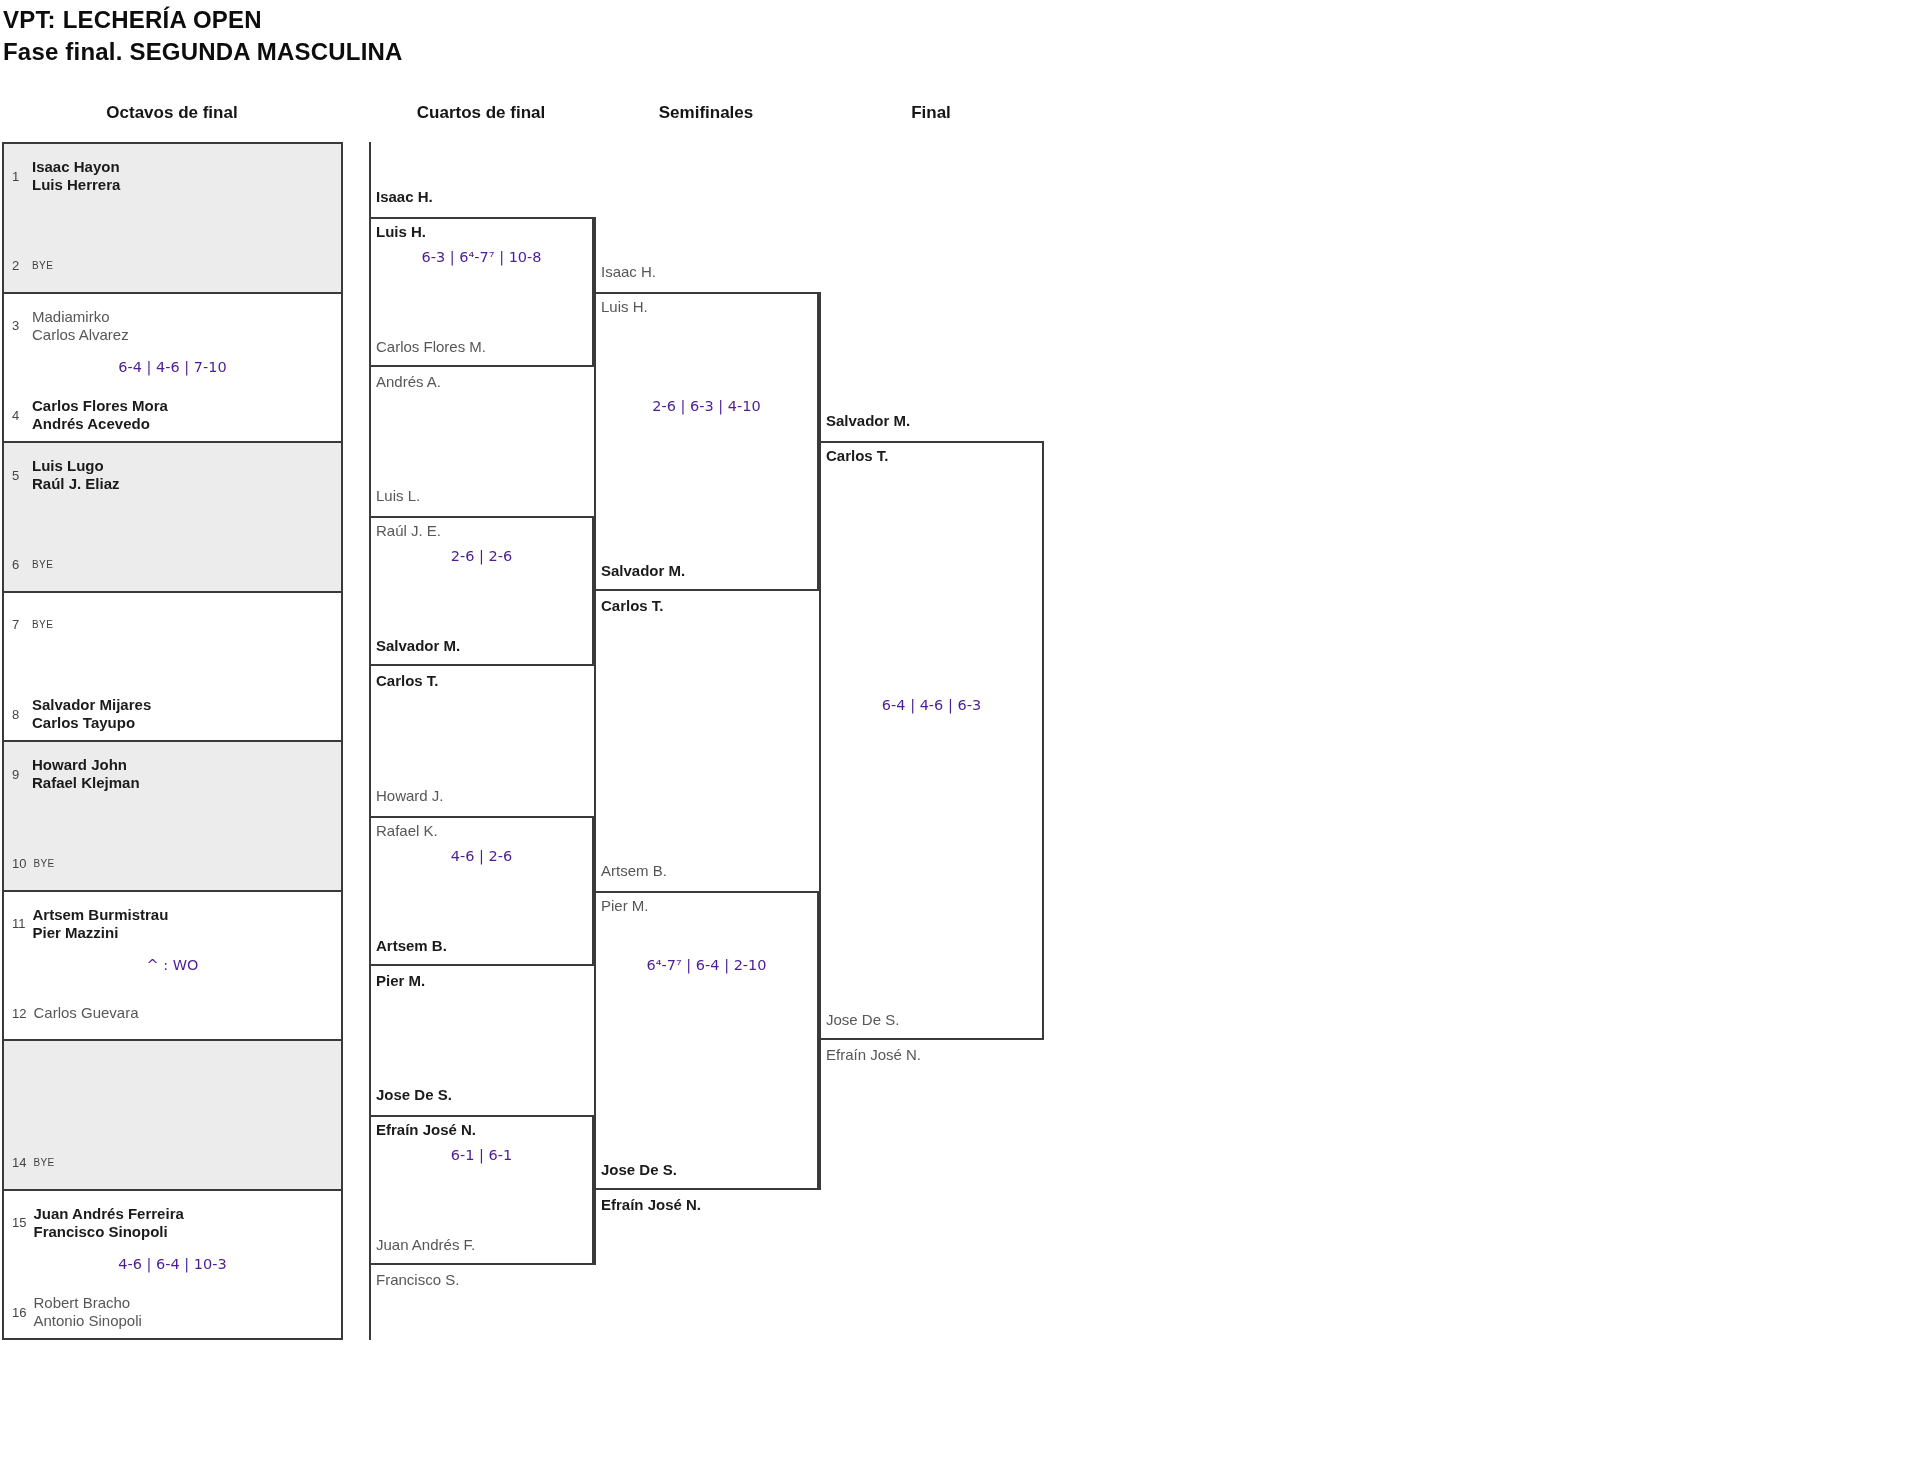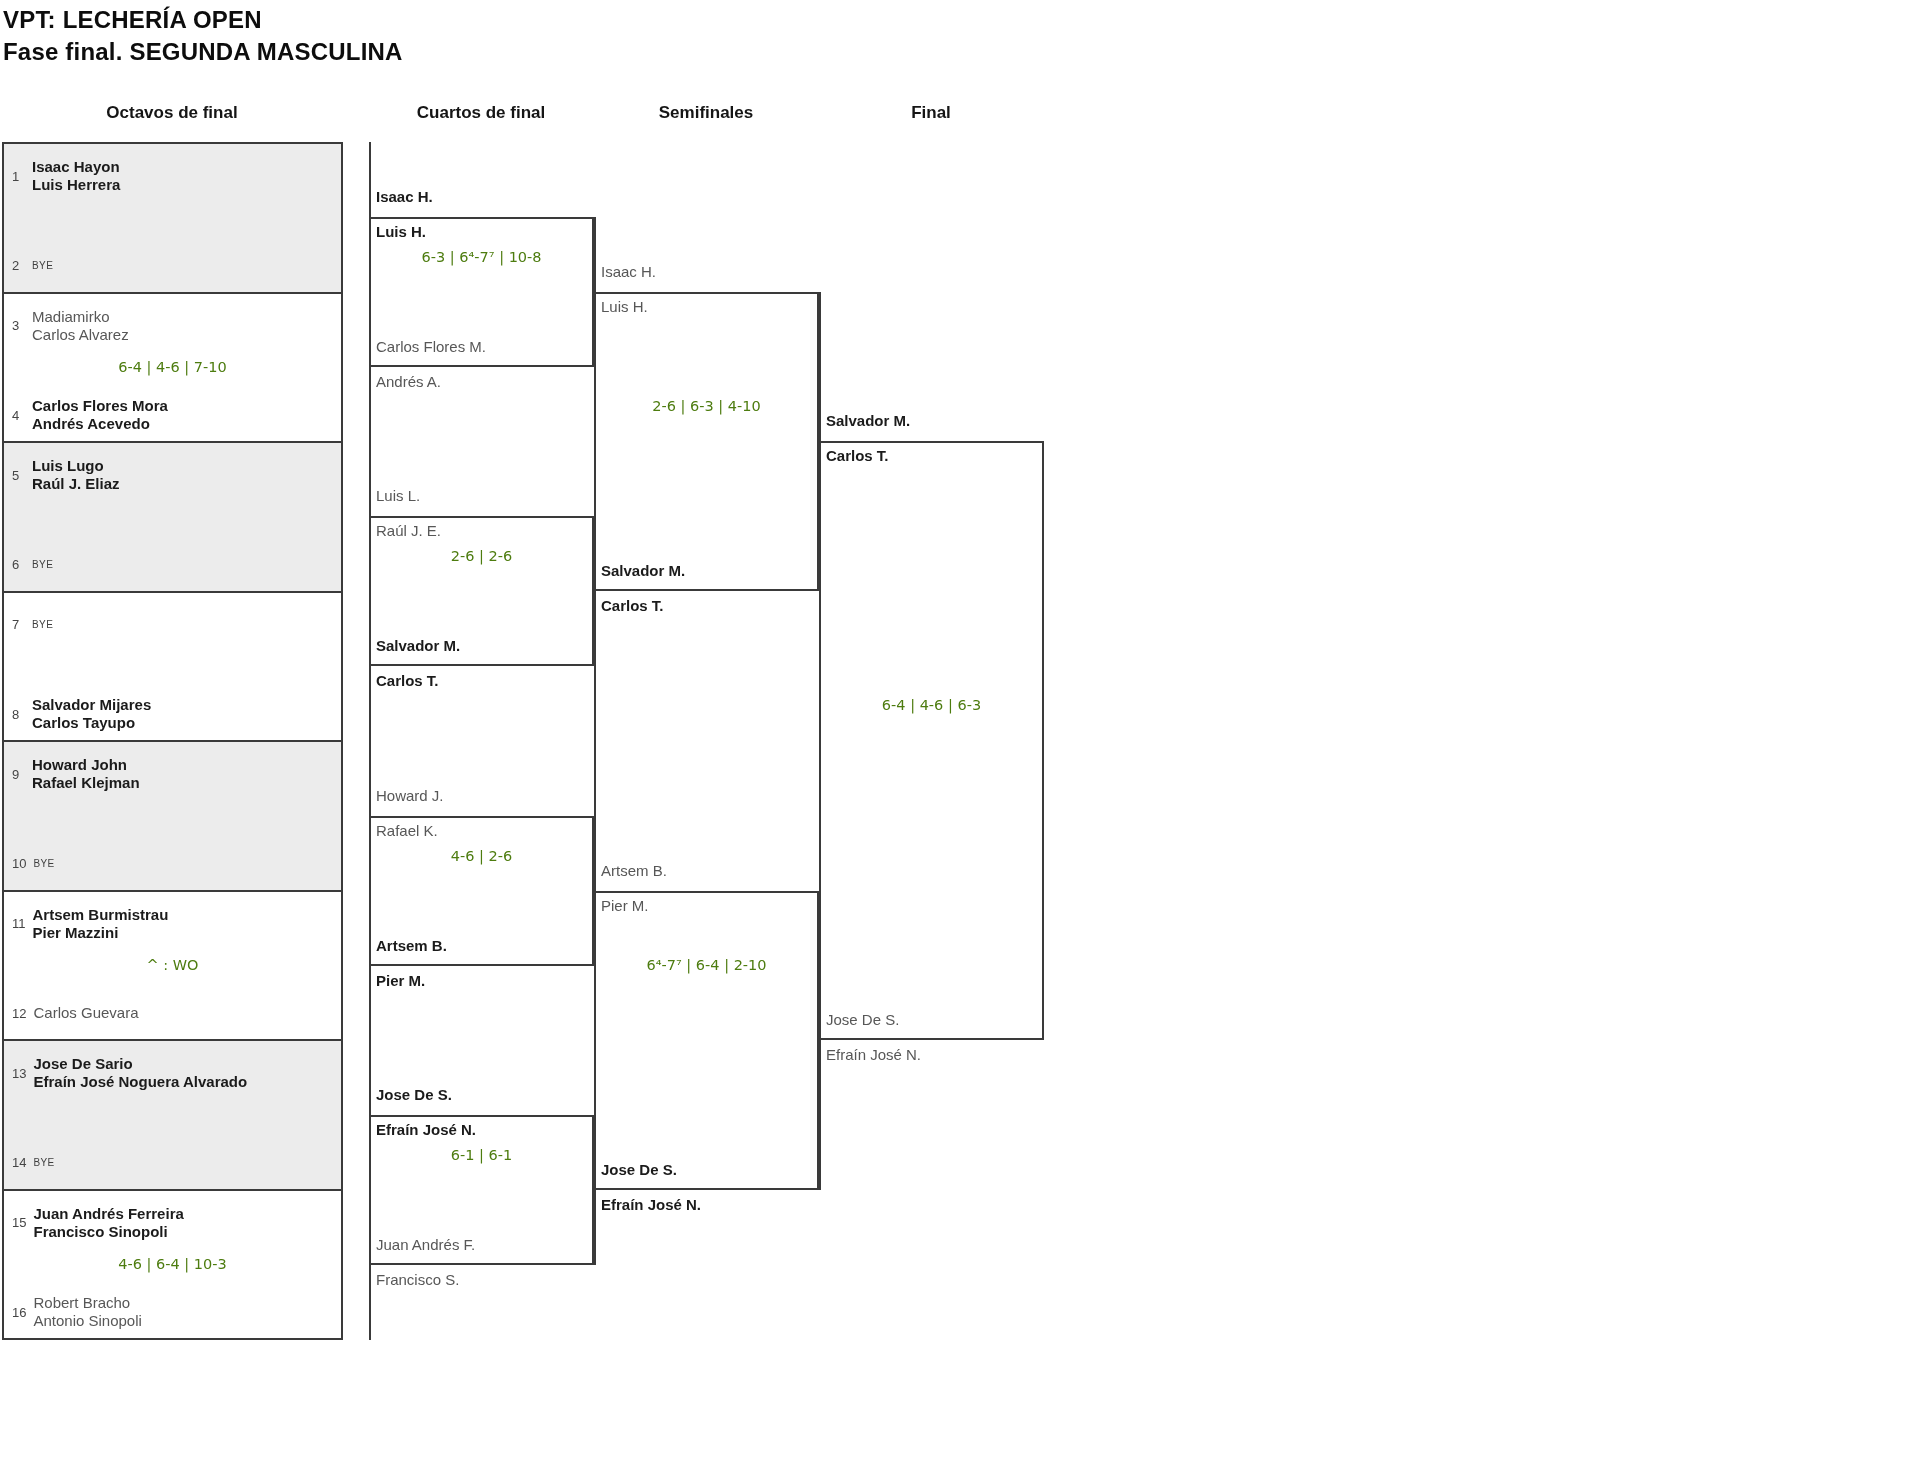--- a/index.html
+++ b/index.html
@@ -21,21 +21,21 @@
   .slot{position:absolute;left:8px;right:6px;display:flex;gap:7px;align-items:center;min-height:38px;}
   .slot.top{top:13px;}
   .slot.bot{bottom:7px;}
   .seed{font-size:13px;color:#454545;min-width:13px;flex:none;}
   .team{font-size:15px;line-height:18px;}
   .team .l1,.team .l2{display:block;}
   .winner{font-weight:700;color:var(--winner);}
   .loser{color:var(--loser);}
   .bye{color:var(--neutral);font-size:10px;letter-spacing:.4px;}
   .cell-score{position:absolute;left:0;right:0;top:50%;transform:translateY(-50%);text-align:center;}
-  .score{font-family:"DejaVu Sans",sans-serif;font-size:14.5px;color:#4d7c0f;}
+  .score{font-family:"DejaVu Sans",sans-serif;font-size:14.5px;color:#4c1d95;}
   .rail{position:absolute;width:2px;background:var(--border);}
   .mbox{position:absolute;border:2px solid var(--border);background:transparent;}
   .tlabel{position:absolute;width:215px;font-size:15px;line-height:19px;}
   .tlabel .l1,.tlabel .l2{display:block;margin-top:16px;}
   .sc{position:absolute;width:225px;text-align:center;}
   
   .logo{position:absolute;left:1745px;top:3px;transform:skewX(-12deg);transform-origin:top left;}
   .logo-row{display:flex;align-items:center;gap:10px;height:27px;}
   .logo-word{font-style:italic;font-weight:800;font-size:24px;letter-spacing:1.5px;color:#fff;
     -webkit-text-stroke:1.2px #c6c6c6;text-shadow:0 0 1px #c0c0c0;white-space:nowrap;}
@@ -173,27 +173,20 @@
       </div>
       <div class="slot bot">
         <span class="seed">12</span>
         <span class="team loser">
           <span class="l1">Carlos Guevara</span>
         </span>
       </div>
     </div>
 
     <div class="cell shaded">
-      <div class="slot top">
-        <span class="seed">13</span>
-        <span class="team winner">
-          <span class="l1">Jose De Sario</span>
-          <span class="l2">Efraín José Noguera Alvarado</span>
-        </span>
-      </div>
       <div class="slot bot">
         <span class="seed">14</span>
         <span class="team bye">
           <span class="l1">BYE</span>
         </span>
       </div>
     </div>
 
     <div class="cell">
       <div class="slot top">

